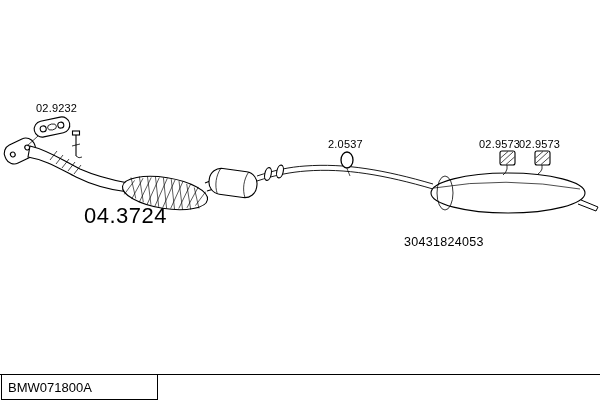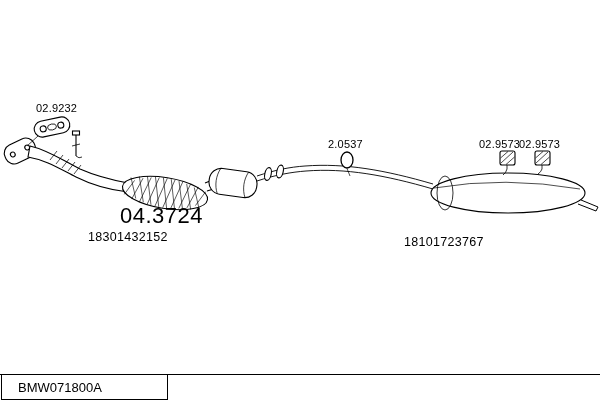--- a/index.html
+++ b/index.html
@@ -3,26 +3,26 @@
 <meta charset="utf-8">
 <style>
   html,body{margin:0;padding:0;background:#fff;}
   .canvas{
     position:relative;width:600px;height:400px;background:#ffffff;
     font-family:"Liberation Sans", sans-serif;color:#000;overflow:hidden;
   }
   .canvas svg{position:absolute;left:0;top:0;}
   .lbl{position:absolute;white-space:nowrap;color:#000;}
   .code-small{font-size:11px;letter-spacing:0.2px;}
-  .code-big{font-size:22px;letter-spacing:0.5px;margin-left:36px;}
+  .code-big{font-size:22px;letter-spacing:0.5px;}
   .pn{font-size:12.5px;letter-spacing:0.3px;}
   .footer-line{position:absolute;left:0;top:374px;width:600px;border-top:1px solid #000;}
   .footer-box{
     position:absolute;left:1px;top:374px;width:149px;height:24px;
-    border:1px solid #000;display:flex;align-items:center;padding-left:16px;
+    border:1px solid #000;display:flex;align-items:center;padding-left:6px;
     font-size:13px;background:#fff;box-sizing:content-box;
   }
 </style>
 </head>
 <body>
 
 <div class="canvas">
 
   <svg width="600" height="400" viewBox="0 0 600 400">
     <g fill="none" stroke="#000" stroke-width="1.1">
@@ -133,23 +133,22 @@
   <div class="lbl code-small" style="left:36px;top:102px;">02.9232</div>
 
   <div class="lbl code-small" style="left:328px;top:138px;">2.0537</div>
 
   <div class="lbl code-small" style="left:479px;top:138px;">02.9573</div>
 
   <div class="lbl code-small" style="left:519px;top:138px;">02.9573</div>
 
   <div class="lbl code-big" style="left:84px;top:203px;">04.3724</div>
 
-  <div class="lbl pn" style="left:88px;top:230px;">18301432152</div>
 
 
-  <div class="lbl pn" style="left:404px;top:235px;">18101723767</div>
+  <div class="lbl pn" style="left:404px;top:235px;">30431824053</div>
 
   <div class="footer-line"></div>
   <div class="footer-box">
     <span>BMW071800A</span>
   </div>
 
 </div>
 
 </body></html>

